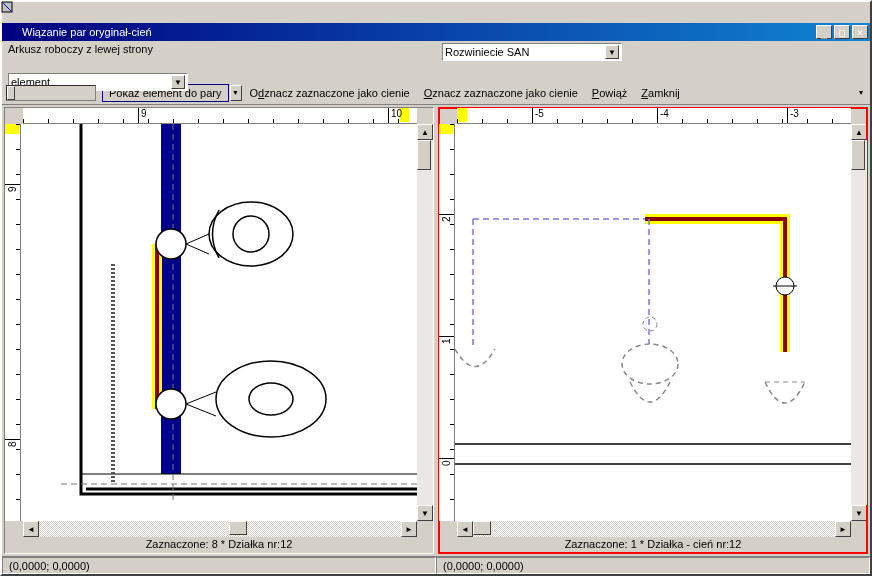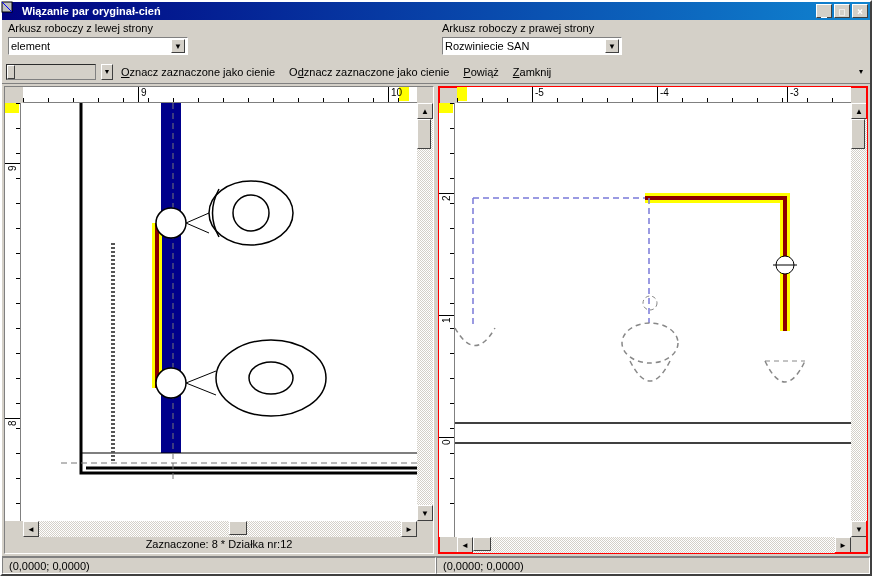--- a/index.html
+++ b/index.html
@@ -1,25 +1,25 @@
 <!DOCTYPE html>
 <html><head>
 <meta charset="utf-8">
 <style>
 * { box-sizing: border-box; font-family: Tahoma, Arial, sans-serif; font-size: 11px; }
 body { margin: 0; background: #d4d0c8; width: 872px; height: 576px; overflow: hidden; }
 .window { width: 872px; height: 576px; border: 2px solid #d4d0c8; border-top-color: #fff; border-left-color: #fff; border-right-color: #404040; border-bottom-color: #404040; display: flex; flex-direction: column; }
-.titlebar { background: linear-gradient(to right, #000080, #1084d0); color: #fff; height: 18px; display: flex; align-items: center; padding: 0 2px; font-weight: bold; font-size: 11px; }
+.titlebar { background: linear-gradient(to right, #000080, #1084d0); color: #fff; height: 18px; display: flex; align-items: center; padding: 0 2px; font-weight: normal; font-size: 11px; margin-top: 21px; }
 .titlebar-icon { width: 14px; height: 14px; margin-right: 4px; display: inline-flex; align-items: center; justify-content: center; }
 .titlebar-text { flex: 1; }
 .titlebar-btns { display: flex; gap: 0; }
 .tb-btn { width: 16px; height: 14px; background: #d4d0c8; border: 1px solid; border-color: #fff #404040 #404040 #fff; display: flex; align-items: center; justify-content: center; font-family: monospace; font-size: 10px; cursor: pointer; margin-left: 2px; }
 .header-row { display: flex; height: 40px; }
 .header-col { flex: 1; padding: 2px 6px; }
-.label { font-size: 11px; display: block; margin-bottom: 3px; }
+.label { font-size: 11px; display: block; margin-bottom: 18px; }
 .dropdown { width: 180px; height: 18px; border: 1px solid; border-color: #808080 #fff #fff #808080; background: #fff; display: flex; align-items: center; padding: 0 2px; position: relative; }
 .dropdown-text { flex: 1; font-size: 11px; }
 .dropdown-btn { width: 14px; height: 14px; background: #d4d0c8; border: 1px solid; border-color: #fff #404040 #404040 #fff; display: flex; align-items: center; justify-content: center; font-size: 8px; }
 .toolbar { display: flex; align-items: center; height: 24px; background: #d4d0c8; padding: 0 4px; border-bottom: 1px solid #808080; gap: 2px; }
 .slider-area { width: 90px; height: 16px; background: #d4d0c8; border: 1px inset #808080; position: relative; margin-right: 4px; }
 .slider-thumb { width: 8px; height: 14px; background: #d4d0c8; border: 1px solid; border-color: #fff #404040 #404040 #fff; position: absolute; left: 0; top: 0; }
 .btn { height: 18px; padding: 0 6px; background: #d4d0c8; border: 1px solid; border-color: #fff #404040 #404040 #fff; display: flex; align-items: center; cursor: pointer; font-size: 11px; }
 .btn.highlight { border: 1px solid #000080; background: #d4d0c8; }
 .menu-item { padding: 2px 6px; cursor: pointer; font-size: 11px; }
 .menu-item u { text-decoration: underline; }
@@ -74,35 +74,35 @@
 
   <div class="header-row">
     <div class="header-col">
       <span class="label">Arkusz roboczy z lewej strony</span>
       <div class="dropdown">
         <span class="dropdown-text">element</span>
         <div class="dropdown-btn">▼</div>
       </div>
     </div>
     <div class="header-col">
-      <span class="label">Arkusz roboczy z prawej strony</span>
       <div class="dropdown">
         <span class="dropdown-text">Rozwiniecie SAN</span>
         <div class="dropdown-btn">▼</div>
       </div>
     </div>
   </div>
 
   <div class="toolbar">
     <div class="slider-area">
       <div class="slider-thumb"></div>
     </div>
+    <div class="btn highlight">Pokaż element do pary</div>
     <div class="drop-arrow">▼</div>
+    <span class="menu-item">O<u>d</u>znacz zaznaczone jako cienie</span>
     <span class="menu-item"><u>O</u>znacz zaznaczone jako cienie</span>
-    <span class="menu-item">O<u>d</u>znacz zaznaczone jako cienie</span>
     <span class="menu-item"><u>P</u>owiąż</span>
     <span class="menu-item"><u>Z</u>amknij</span>
     <div class="toolbar-end-arrow">▾</div>
   </div>
 
   <div class="panes">
 
     <div class="pane">
       <div class="ruler-h" id="lrh">
         <div class="ruler-marker-h" style="left:376px;"></div>
@@ -292,20 +292,21 @@
       <div class="h-scroll-row">
         <div class="h-scroll">
           <div class="sb-btn">◄</div>
           <div class="sb-track" style="position:relative;">
             <div class="sb-thumb-h" style="left:0; width:18px;"></div>
           </div>
           <div class="sb-btn">►</div>
         </div>
         <div class="sb-corner"></div>
       </div>
+      <div class="status-sel">Zaznaczone: 1 * Działka - cień nr:12</div>
     </div>
   </div>
 
   <div class="statusbar">
     <div class="status-cell">(0,0000; 0,0000)</div>
     <div class="status-cell">(0,0000; 0,0000)</div>
   </div>
 </div>
 
 </body></html>

